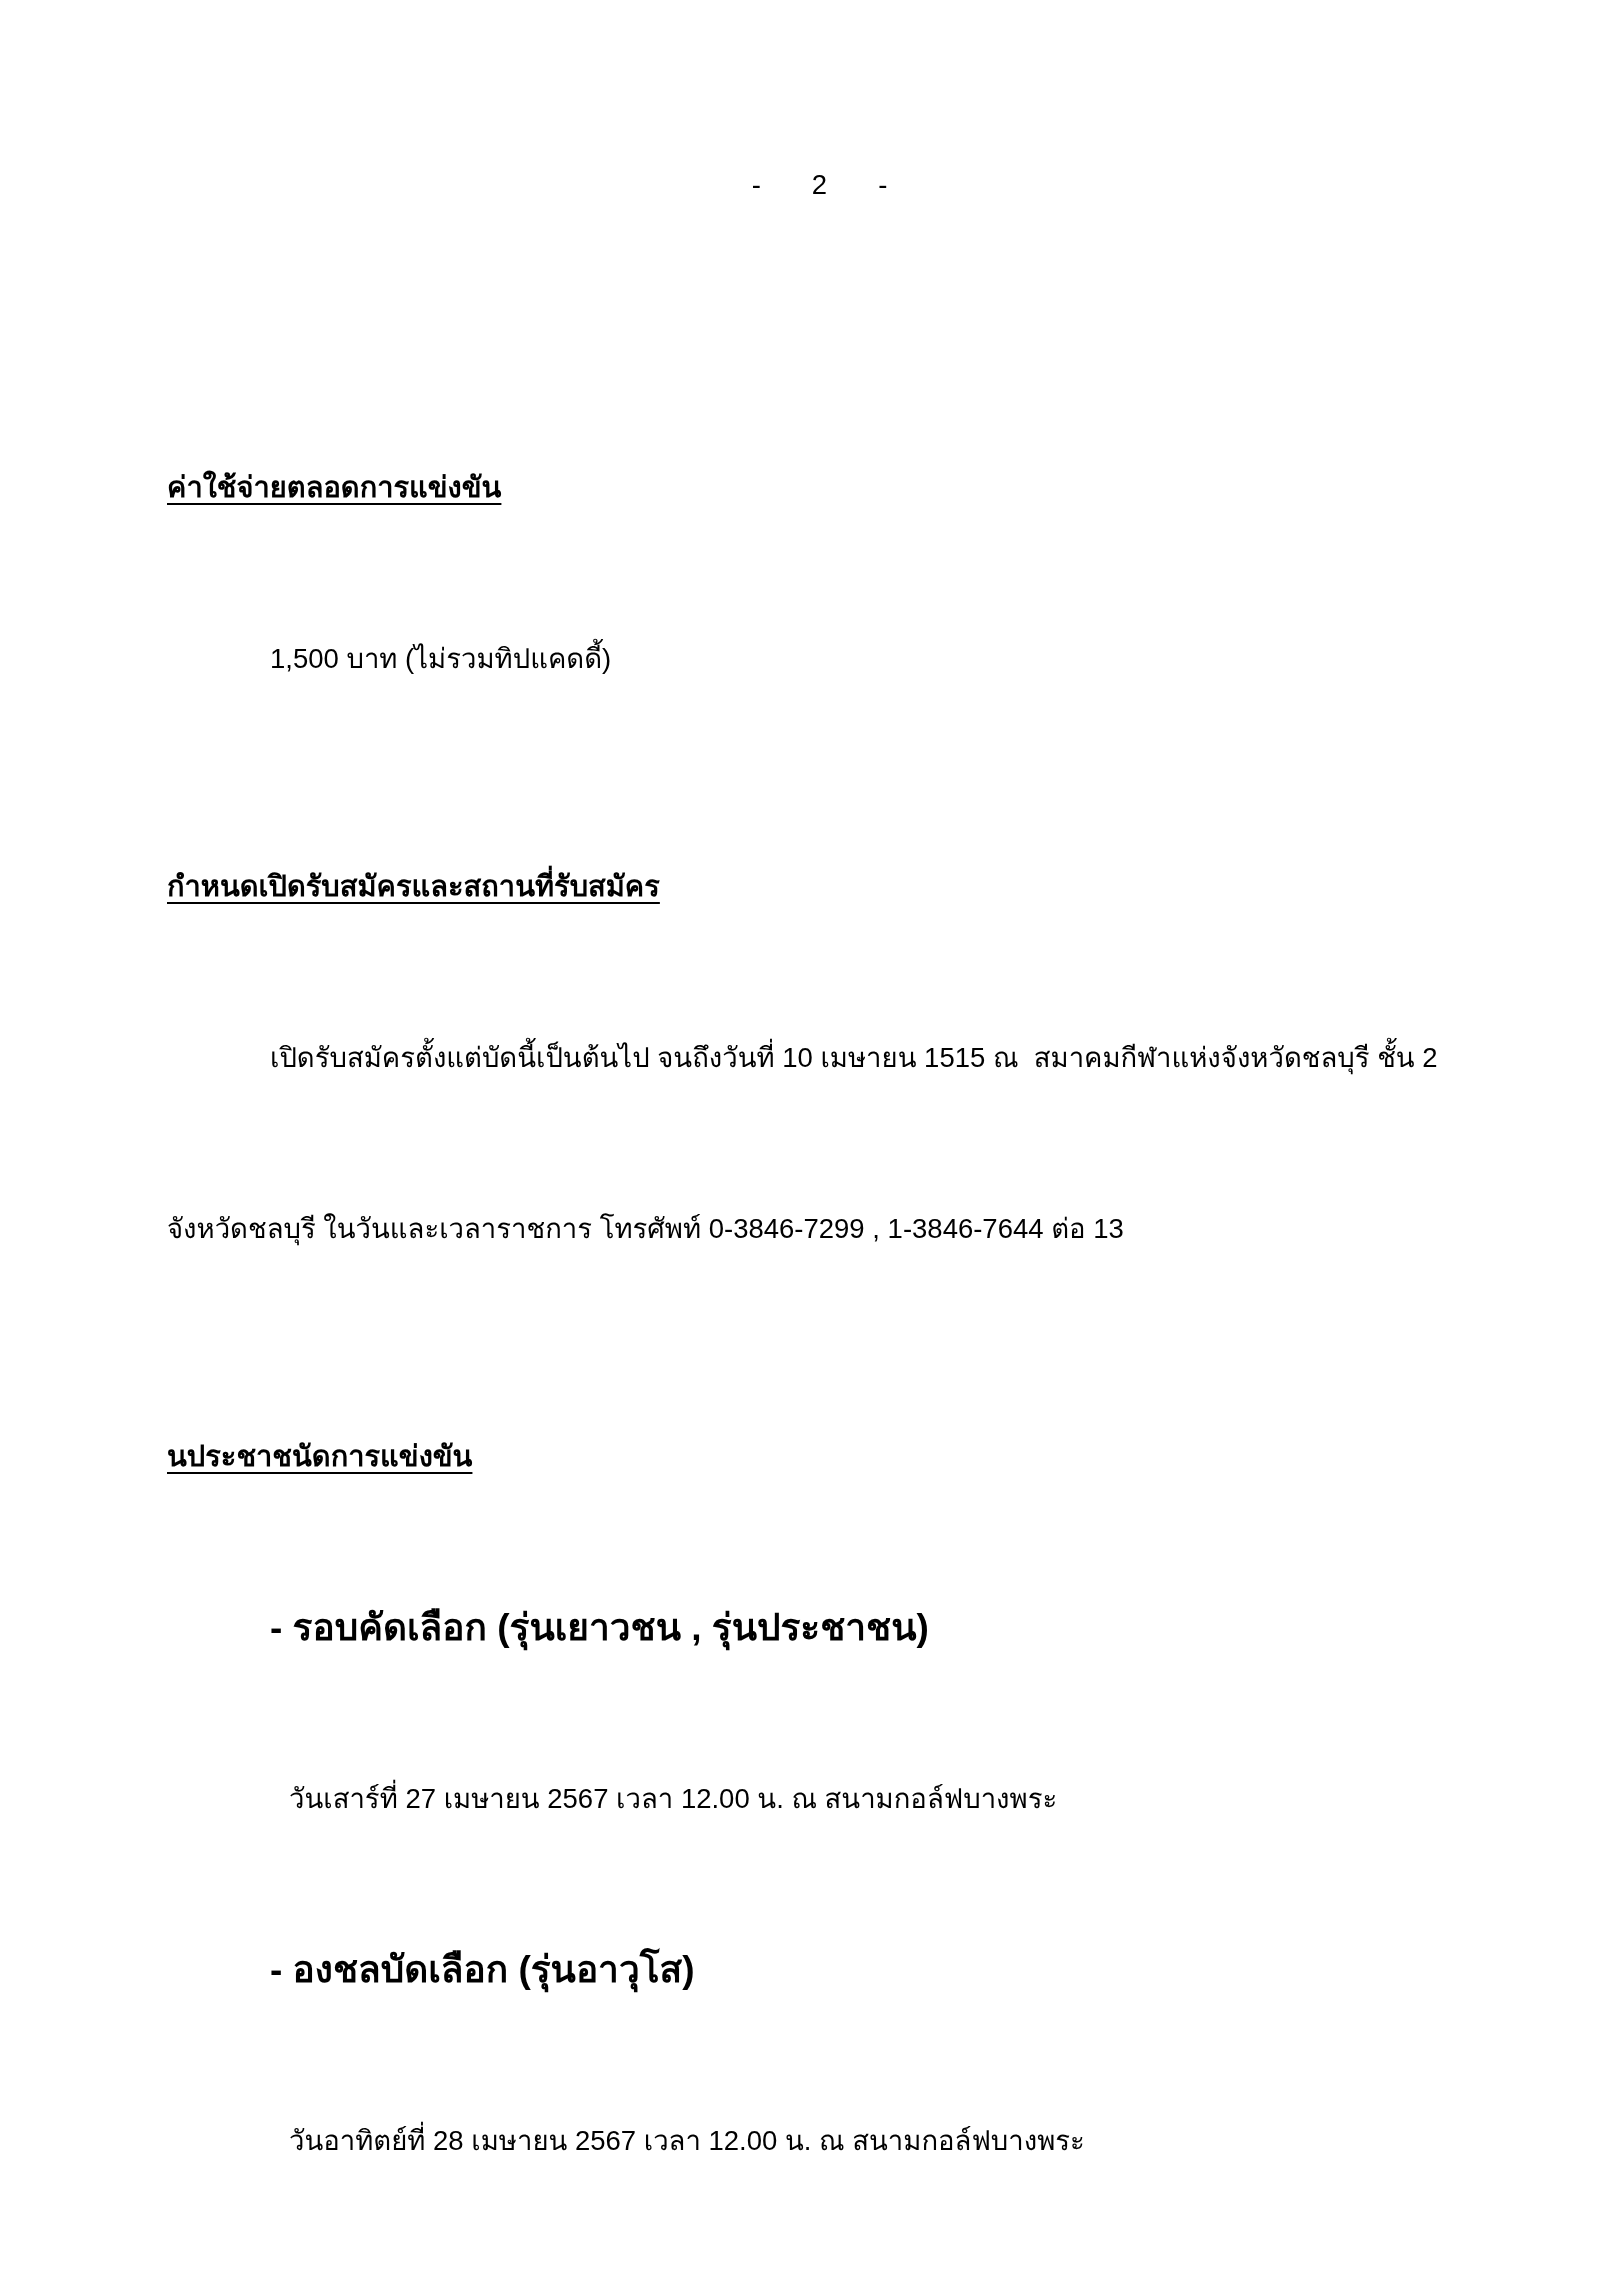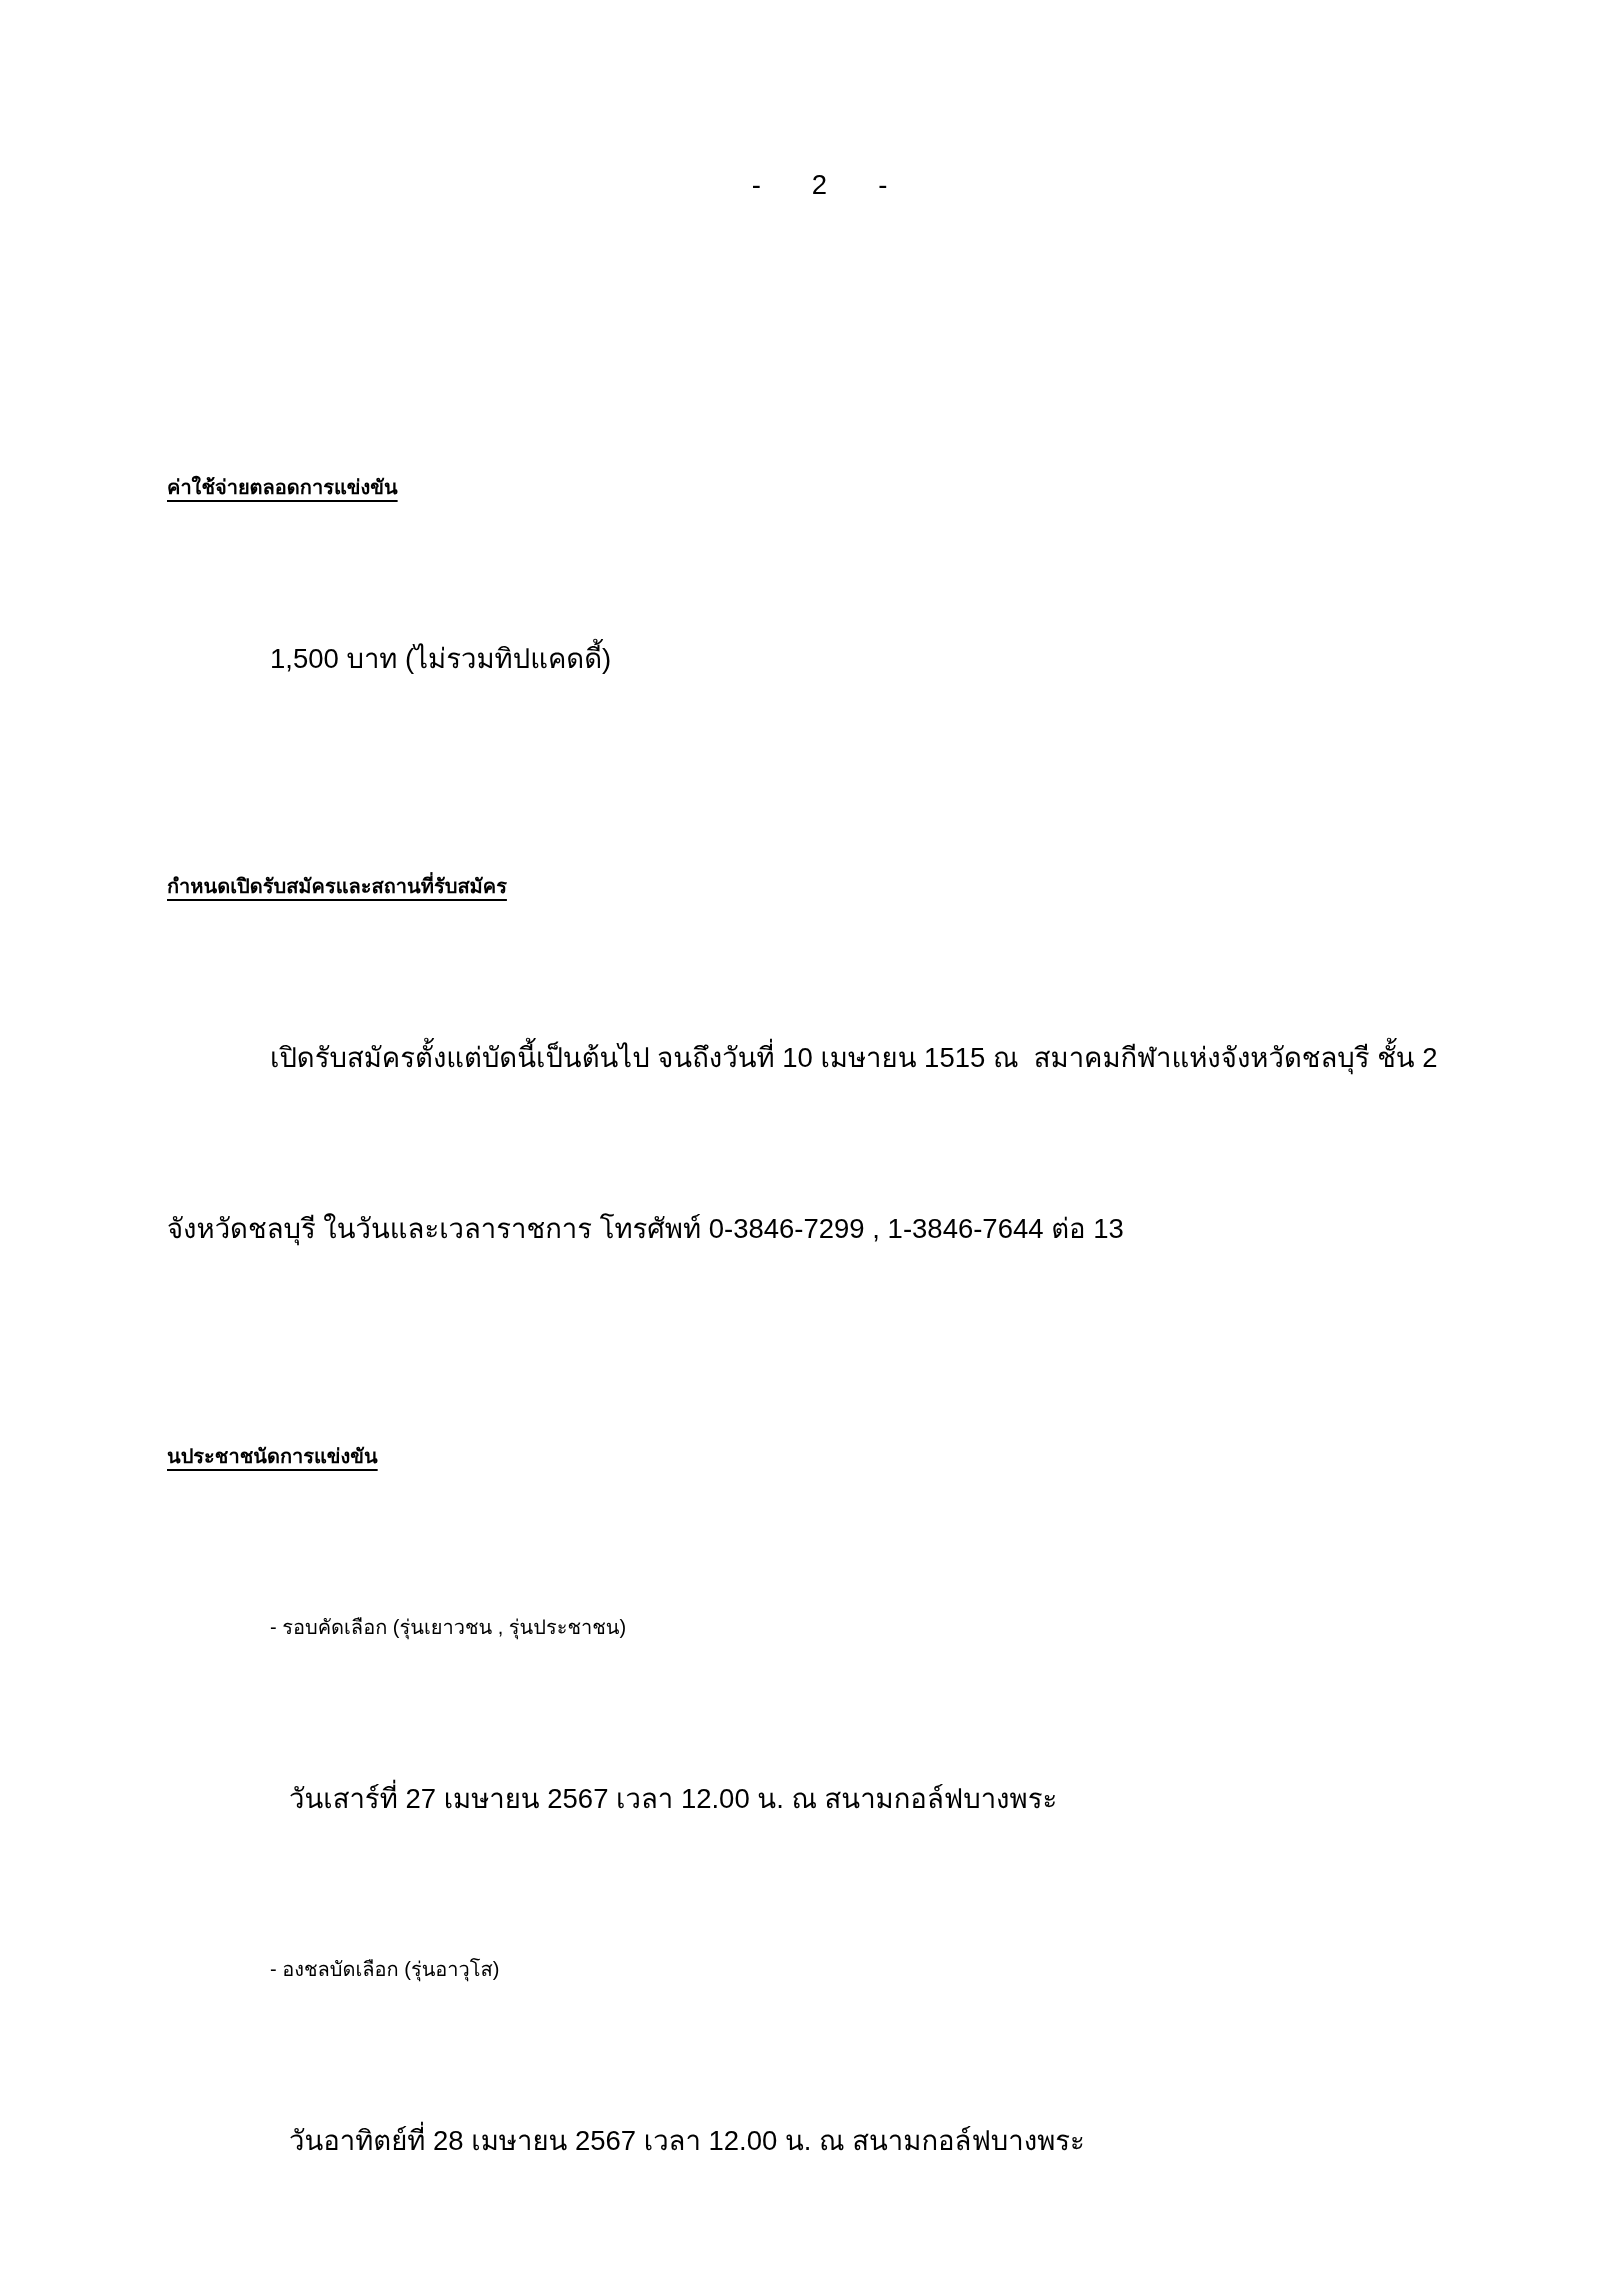--- a/index.html
+++ b/index.html
@@ -23,27 +23,27 @@
     gap: 51px;
   }
   .doc {
     margin-top: 84px;
     font-size: 27.5px;
     line-height: 57px;
     white-space: pre-wrap;
   }
   .h {
     font-weight: bold;
-    font-size: 20px;
+    font-size: 29px;
     text-decoration: underline;
     text-decoration-thickness: 2px;
     text-underline-offset: 5.9px;
   }
   .ind    { padding-left: 103px; }   
-  .bullet { padding-left: 103px; font-weight: normal; font-size: 20px; }
+  .bullet { padding-left: 103px; font-weight: bold; font-size: 37px; }
   .date   { padding-left: 122px; }
 </style>
 </head>
 <body>
 
 <div class="page">
 
   <div class="pagenum">
     <span>-</span>
     <span>2</span>

